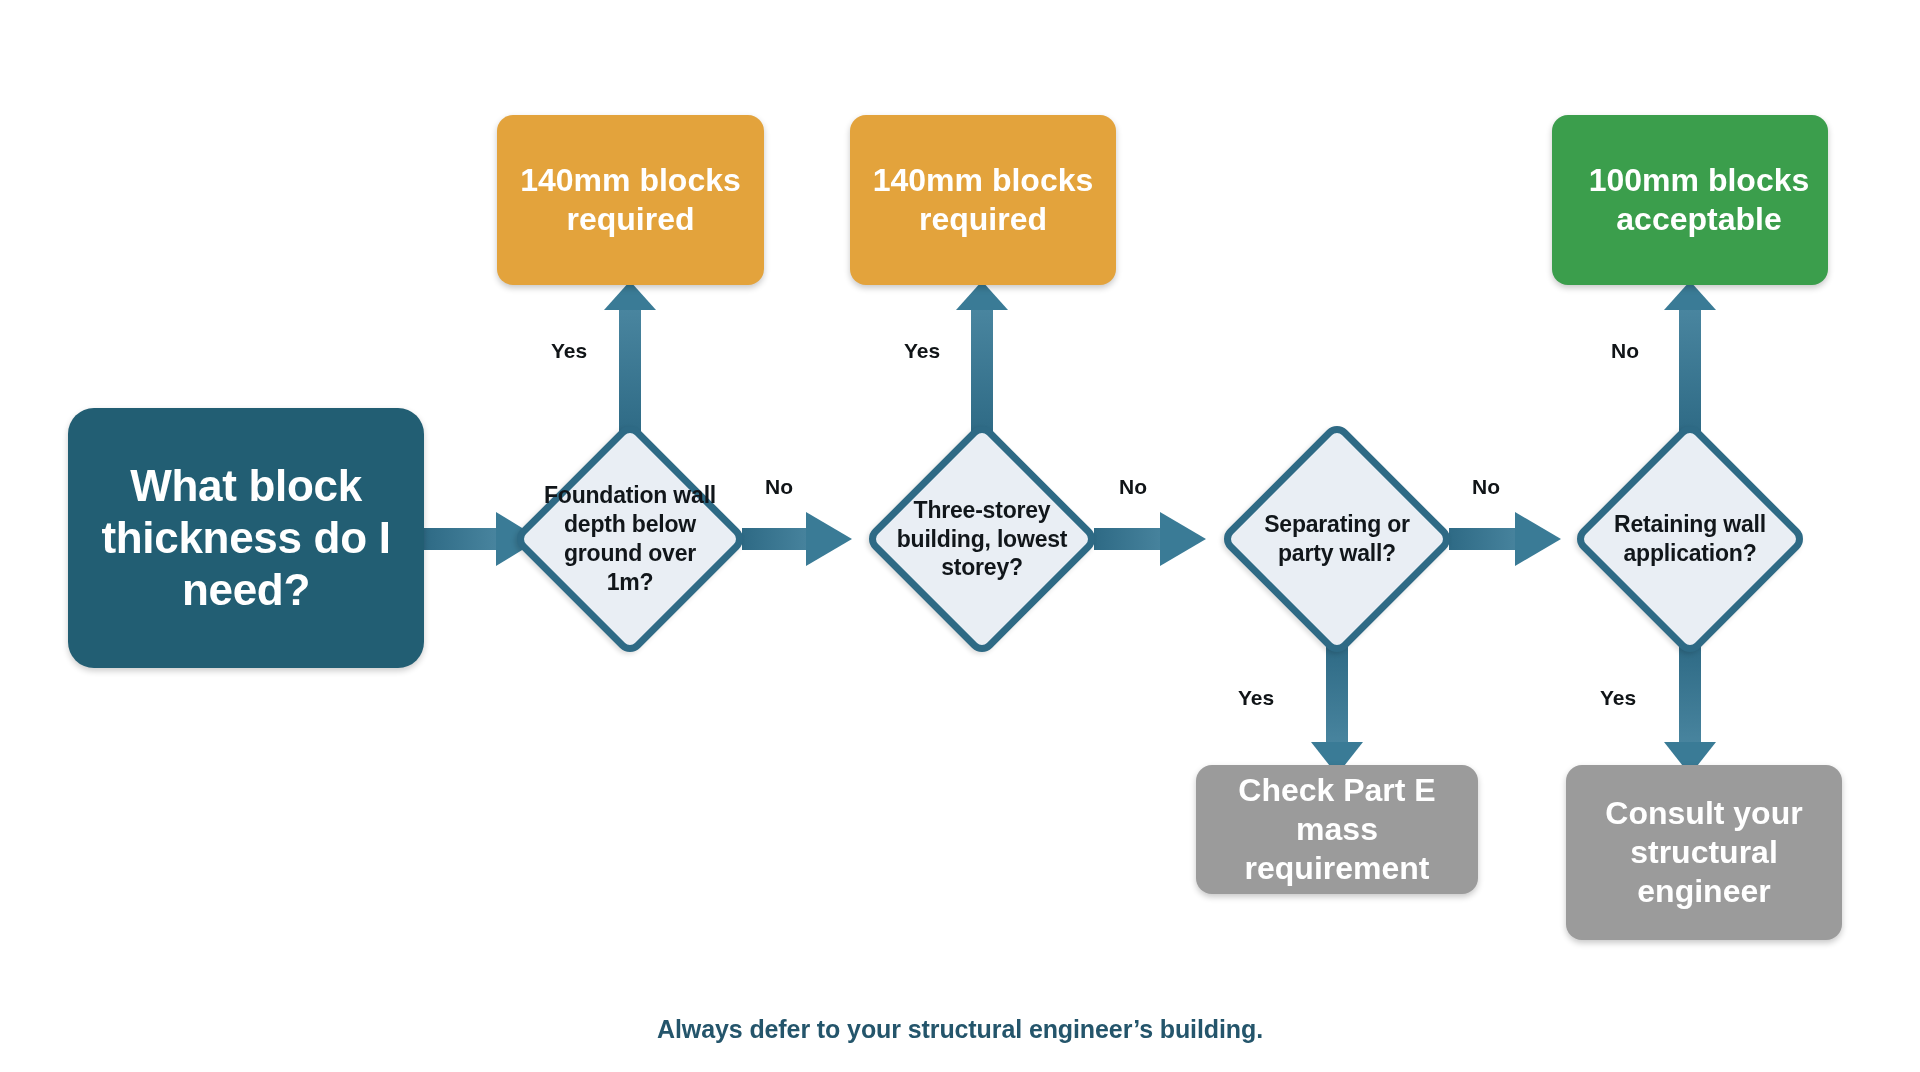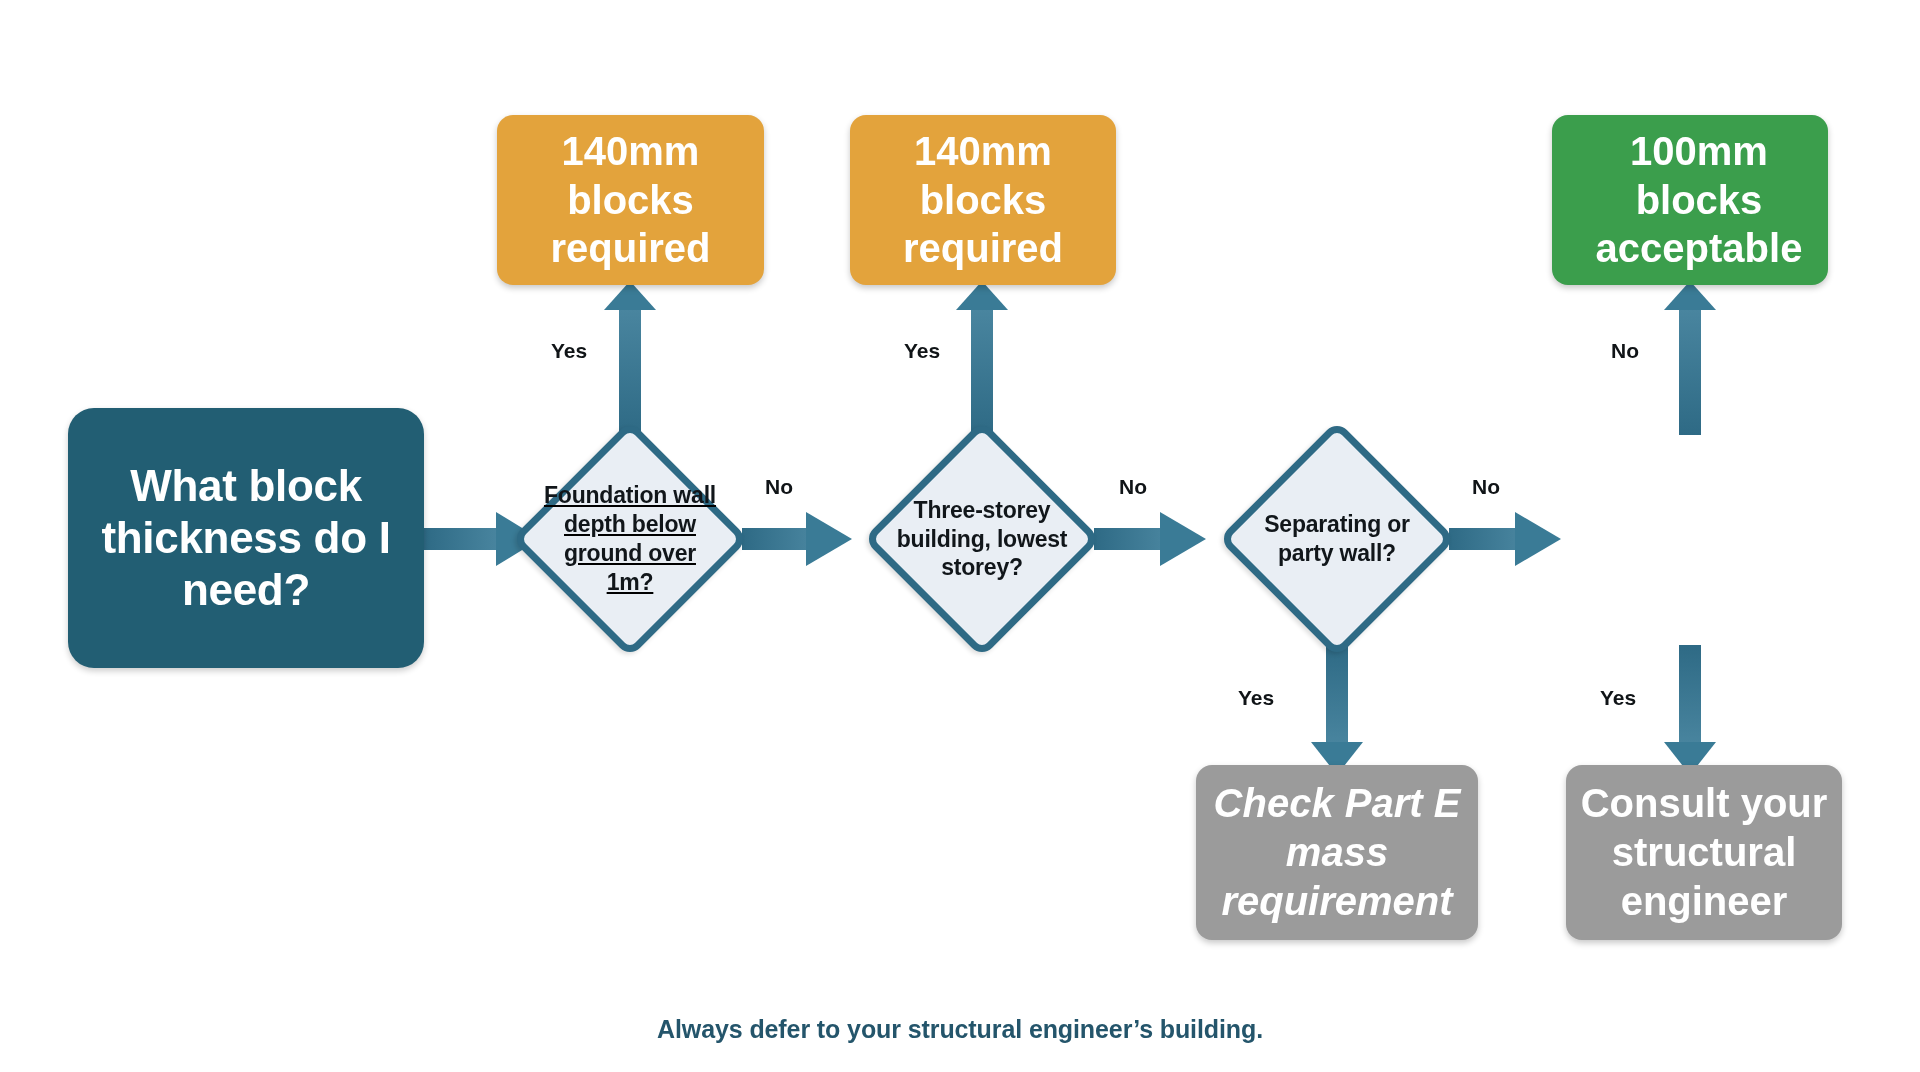--- a/index.html
+++ b/index.html
@@ -34,21 +34,21 @@
     letter-spacing:-0.3px;
     padding:0 9px;
     box-shadow:0 3px 6px rgba(0,0,0,.20);
   }
 
   
   .term{
     border-radius:16px;
     color:#ffffff;
     font-weight:bold;
-    font-size:40px;
+    font-size:32px;
     line-height:1.22;
     padding:0 14px;
     box-shadow:0 3px 6px rgba(0,0,0,.22);
   }
   .term.orange{background:#E3A33C;}
   .term.green {background:#3B9E4C;}
   .term.grey  {background:#9B9B9B;}
 
   
   .diamond-wrap{
@@ -173,37 +173,41 @@
   </div>
 
   <div class="node term orange" style="left:850px;top:115px;width:266px;height:170px;">
     <span>140mm blocks required</span>
   </div>
 
   <div class="node term green" style="left:1552px;top:115px;width:276px;height:170px;padding-left:32px;">
     <span>100mm blocks acceptable</span>
   </div>
 
-  <div class="diamond-wrap" style="left:500px;top:409px;width:260px;height:260px;text-decoration:underline;">
+  <div class="diamond-wrap" style="left:500px;top:409px;width:260px;height:260px;">
     <span class="diamond-shape"></span>
     <span class="diamond-label">Foundation wall depth below ground over 1m?</span>
   </div>
 
   <div class="diamond-wrap" style="left:1207px;top:409px;width:260px;height:260px;">
     <span class="diamond-shape"></span>
     <span class="diamond-label">Separating or party wall?</span>
   </div>
 
   <div class="diamond-wrap" style="left:852px;top:409px;width:260px;height:260px;">
     <span class="diamond-shape"></span>
     <span class="diamond-label">Three-storey building, lowest storey?</span>
   </div>
 
-
-  <div class="node term grey" style="left:1196px;top:765px;width:282px;height:175px;font-style:italic;">
+  <div class="diamond-wrap" style="left:1560px;top:409px;width:260px;height:260px;">
+    <span class="diamond-shape"></span>
+    <span class="diamond-label">Retaining wall application?</span>
+  </div>
+
+  <div class="node term grey" style="left:1196px;top:765px;width:282px;height:129px;">
     <span>Check Part E mass requirement</span>
   </div>
 
   <div class="node term grey" style="left:1566px;top:765px;width:276px;height:175px;">
     <span>Consult your structural engineer</span>
   </div>
 
   <div class="edge-label" style="left:551px;top:339px;">Yes</div>
 
   <div class="edge-label" style="left:765px;top:475px;">No</div>

